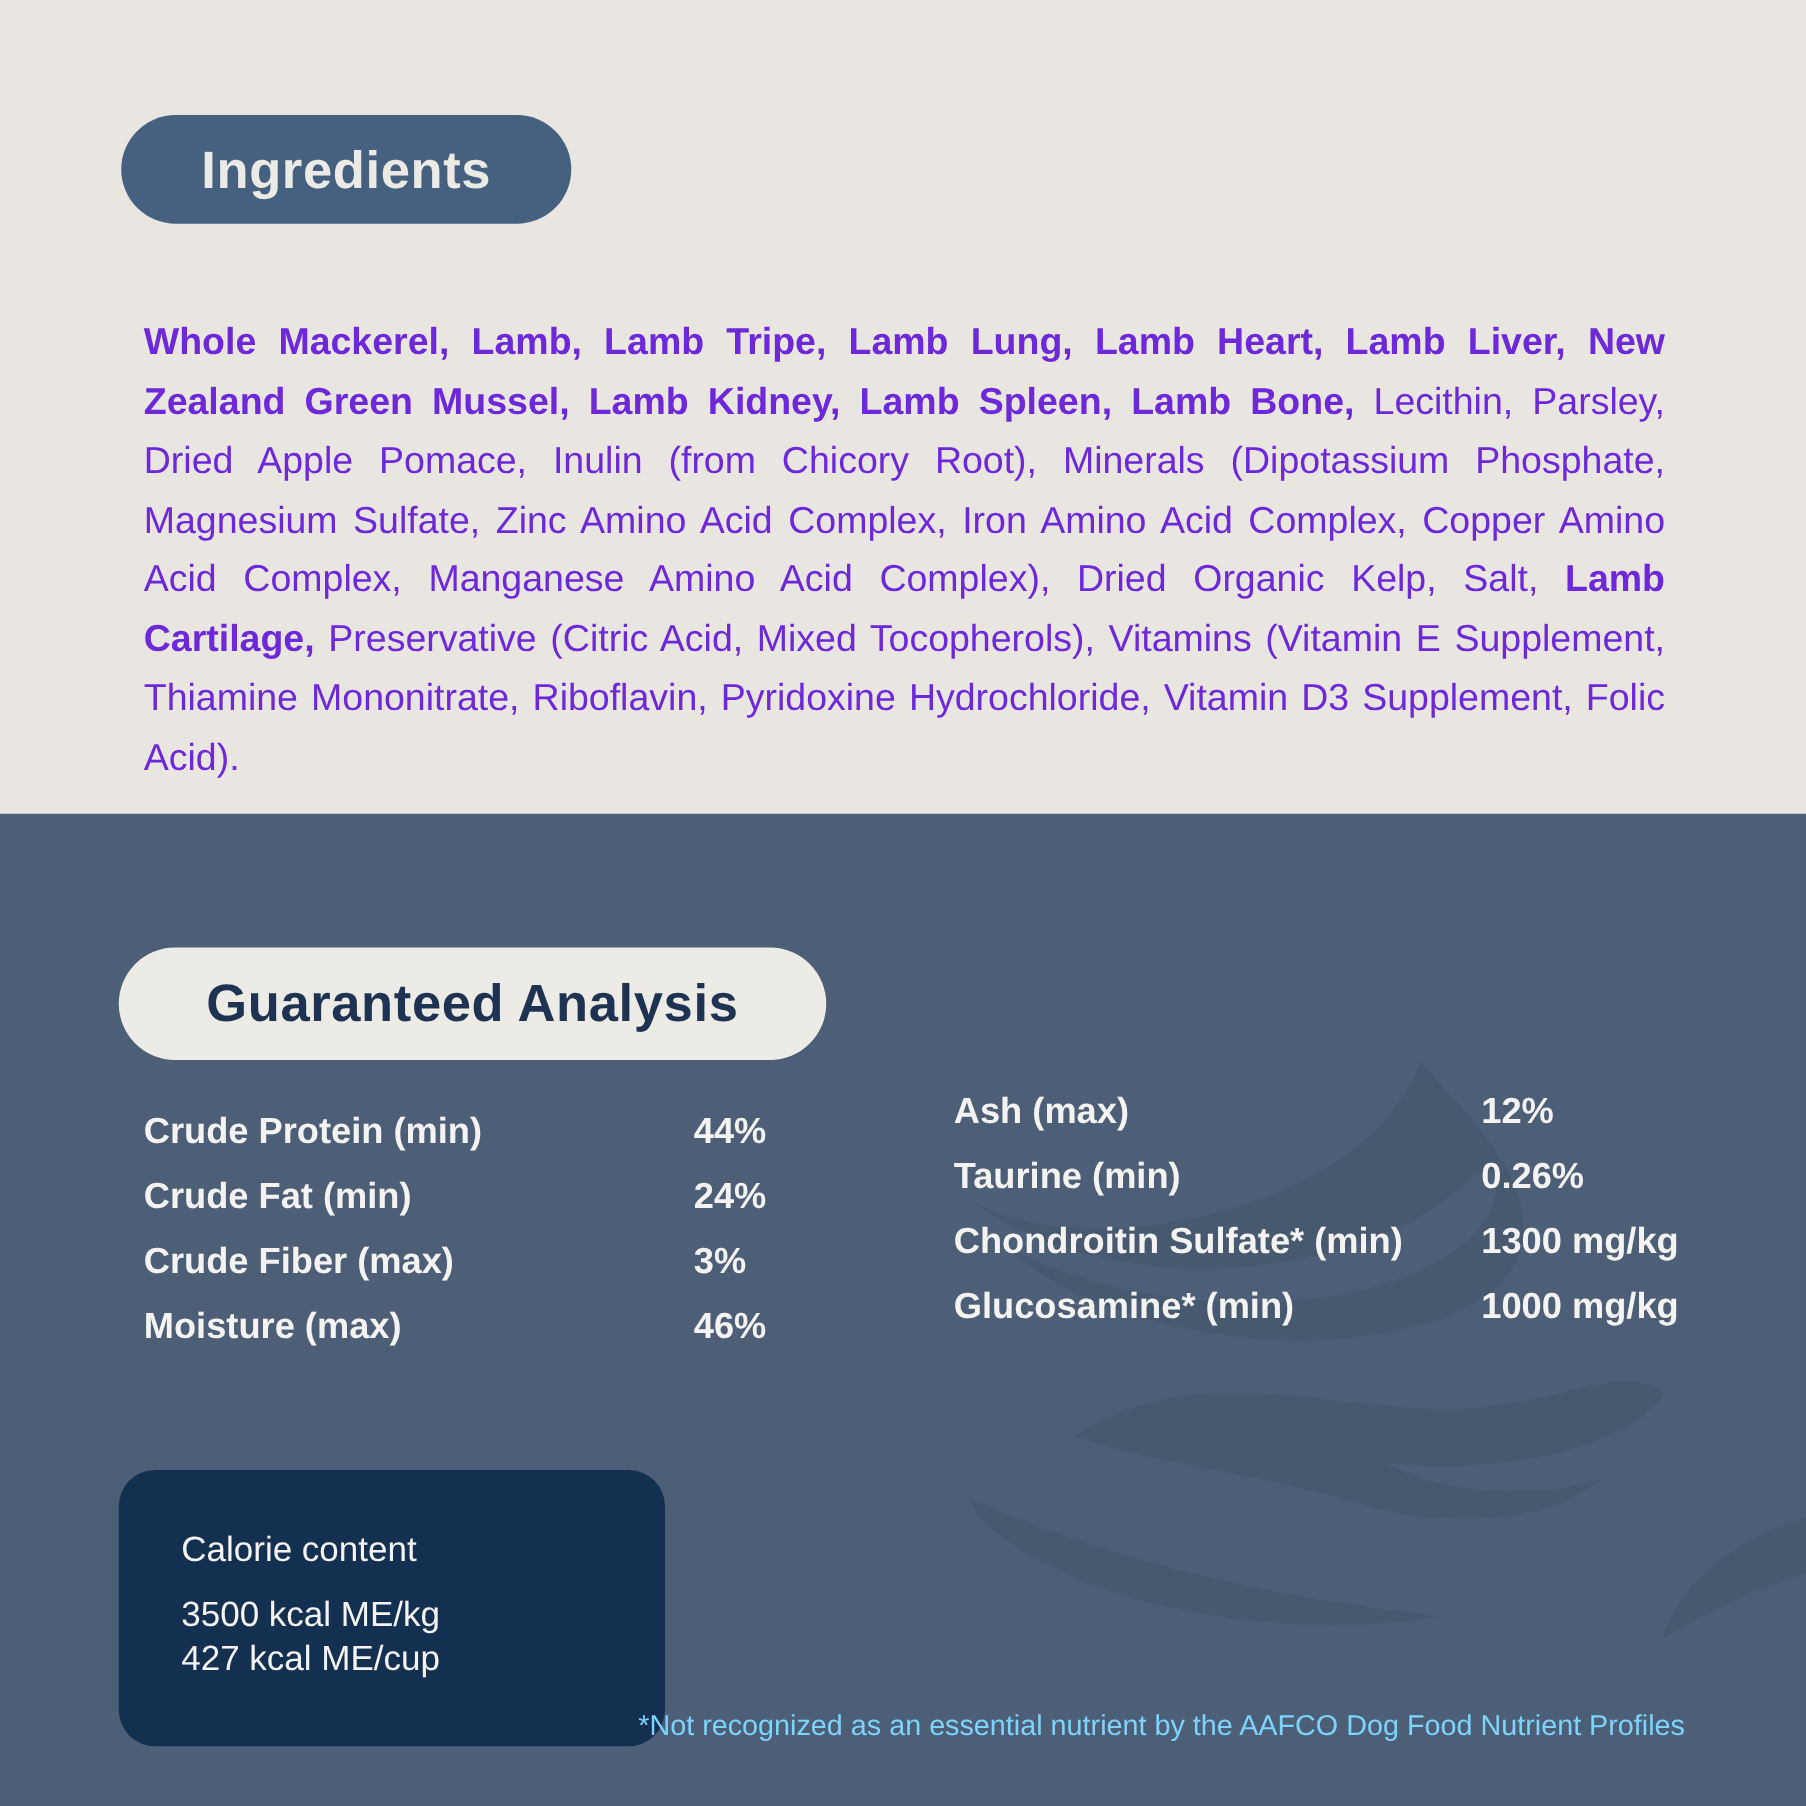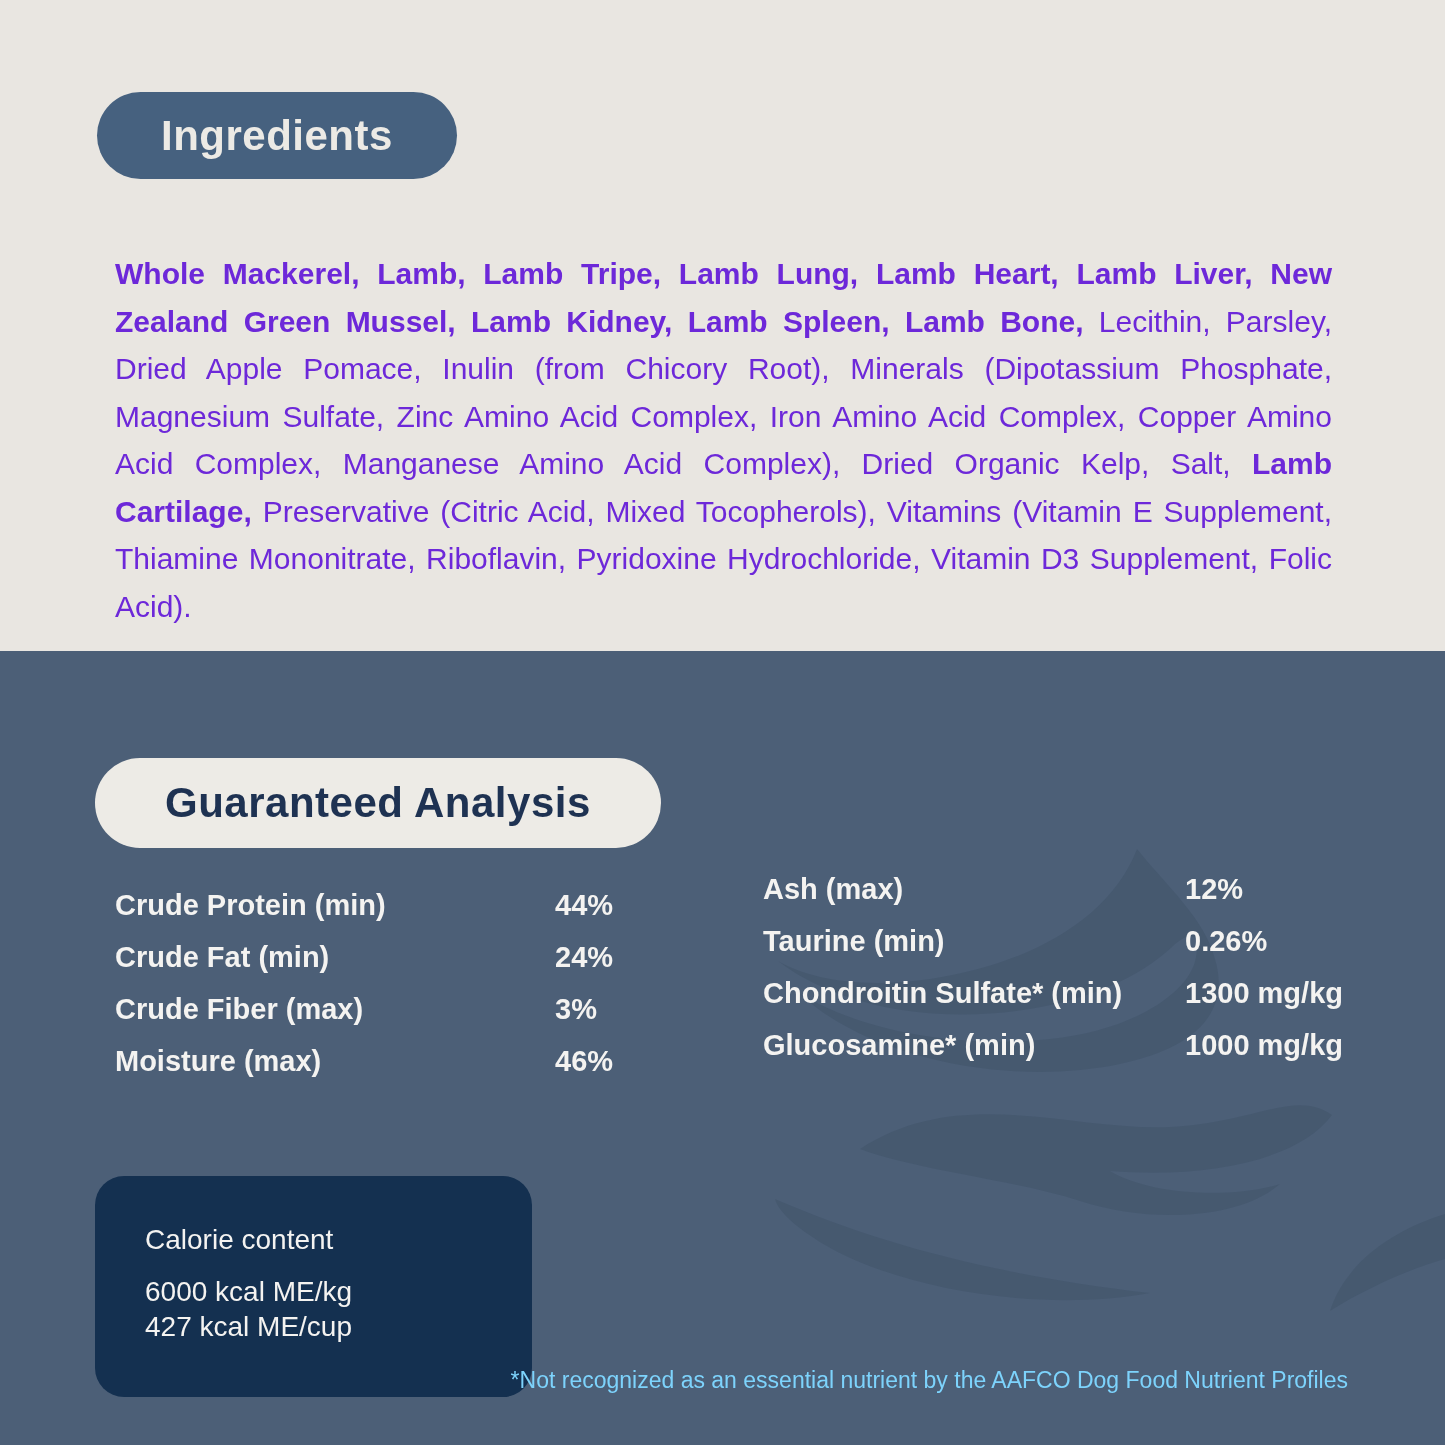--- a/index.html
+++ b/index.html
@@ -111,20 +111,20 @@
       <span>1300 mg/kg</span>
       <span>Glucosamine* (min)</span>
       <span>1000 mg/kg</span>
     </div>
 
     <div class="calorie-box">
       <div class="calorie-titles">
         <div>Calorie content</div>
       </div>
       <div class="calorie-values">
-        <div>6000 kcal ME/kg</div>
+        <div>3500 kcal ME/kg</div>
         <div>427 kcal ME/cup</div>
       </div>
     </div>
 
     <div class="footnote">*Not recognized as an essential nutrient by the AAFCO Dog Food Nutrient Profiles</div>
   </div>
 </div>
 
 </body></html>

